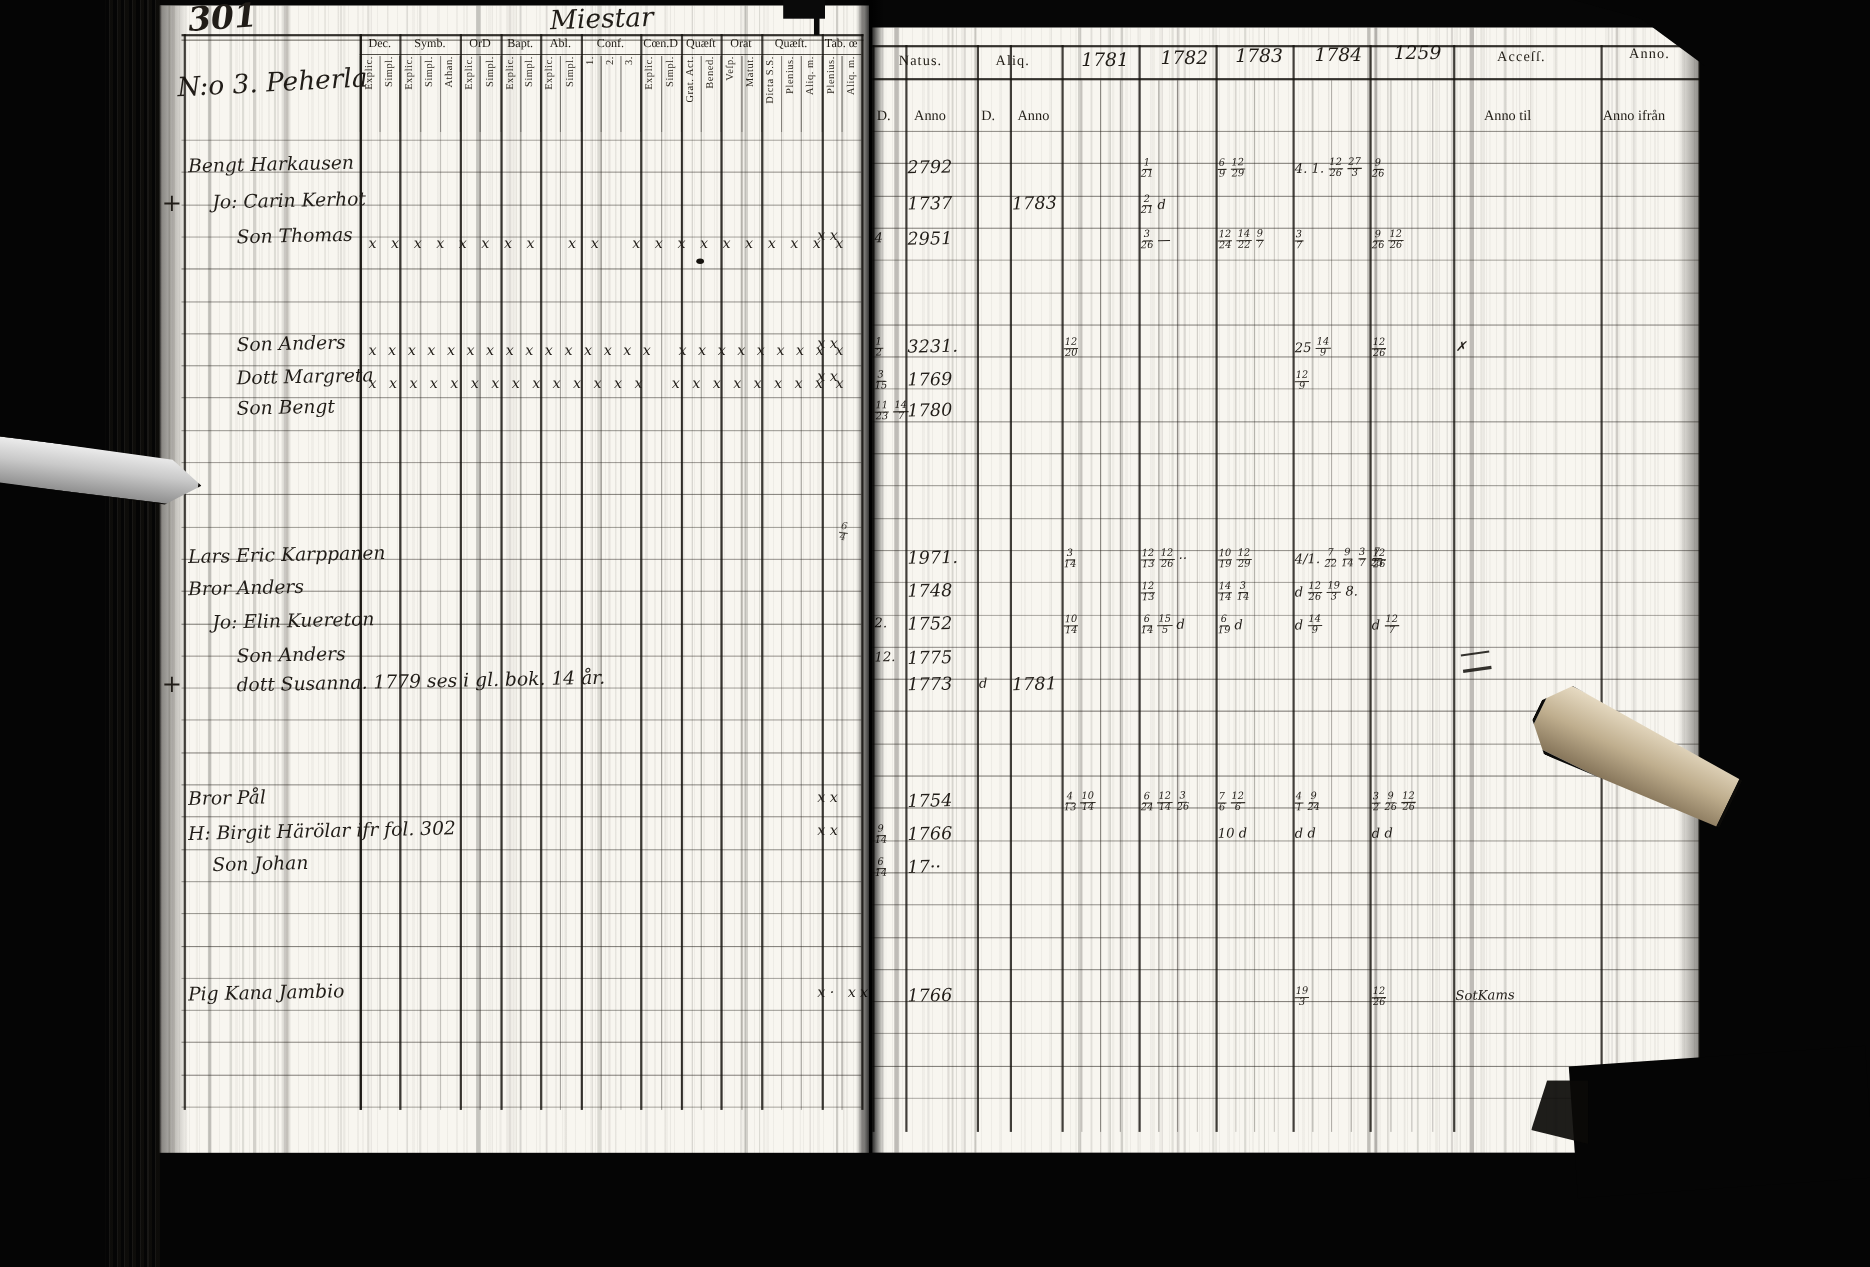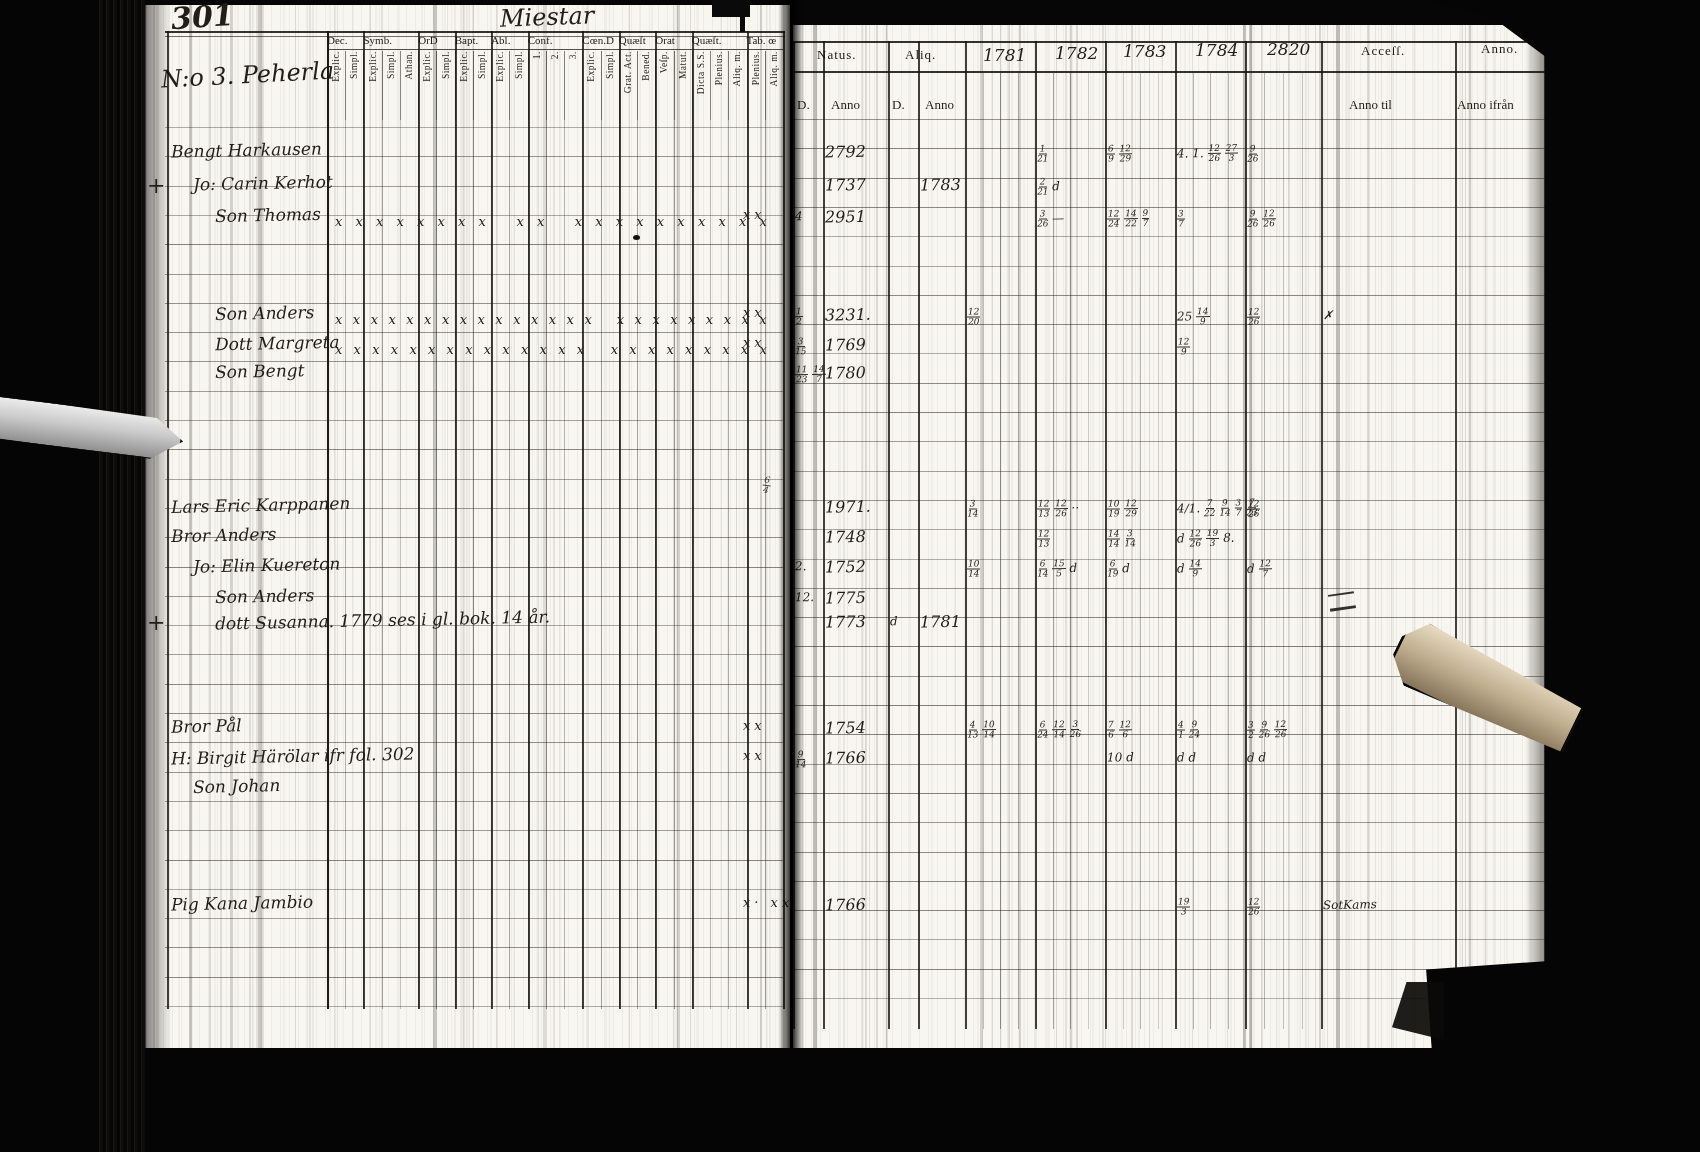--- a/index.html
+++ b/index.html
@@ -8,21 +8,21 @@
   .abs{position:absolute;}
   .page{background:#f8f6f0;}
   .hand{font-family:"DejaVu Serif",serif;font-style:italic;color:#211d18;white-space:nowrap;}
   .print{font-family:"Liberation Serif",serif;color:#242019;white-space:nowrap;}
   .vline{position:absolute;width:1px;background:rgba(30,26,20,.55);}
   .vline.dark{width:2px;background:rgba(20,17,12,.8);}
   .hline{position:absolute;height:1px;background:rgba(30,26,20,.62);}
   .hline.dark{height:2px;background:rgba(18,15,11,.85);}
   .rot{writing-mode:vertical-rl;transform:rotate(180deg);font-size:9.5px;letter-spacing:.5px;
        line-height:9px;color:#2a251d;}
-  .grp-label{font-size:11px;text-align:left;border-bottom:1px solid rgba(25,21,15,.75);}
+  .grp-label{font-size:11px;text-align:center;border-bottom:1px solid rgba(25,21,15,.75);}
   .fr{display:inline-flex;flex-direction:column;align-items:center;vertical-align:middle;
       font-size:9px;line-height:9px;font-style:italic;}
   .fr .n{border-bottom:1px solid rgba(30,25,18,.9);padding:0 1px;}
   .tk{font-size:12px;}
   .marks{display:flex;justify-content:space-between;align-items:flex-end;}
   .marks span{font-size:13px;}
   .streak{position:absolute;top:0;background:#14110c;}
   .texture{position:absolute;inset:0;pointer-events:none;
     background:
       repeating-linear-gradient(90deg, rgba(40,35,28,.05) 0 1px, transparent 1px 9px),
@@ -448,21 +448,21 @@
     <div class="abs print" style="left:24px;top:22px;font-size:13px;letter-spacing:1px;">Natus.</div>
     <div class="abs print" style="left:4px;top:72px;font-size:13px;">D.</div>
     <div class="abs print" style="left:38px;top:72px;font-size:13px;">Anno</div>
     <div class="abs print" style="left:112px;top:22px;font-size:13px;letter-spacing:1px;">Aliq.</div>
     <div class="abs print" style="left:99px;top:72px;font-size:13px;">D.</div>
     <div class="abs print" style="left:132px;top:72px;font-size:13px;">Anno</div>
     <div class="abs hand" style="left:190px;top:20px;font-size:17px;">1781</div>
     <div class="abs hand" style="left:262px;top:18px;font-size:17px;">1782</div>
     <div class="abs hand" style="left:330px;top:16px;font-size:17px;">1783</div>
     <div class="abs hand" style="left:402px;top:15px;font-size:17px;">1784</div>
-    <div class="abs hand" style="left:474px;top:14px;font-size:17px;">2820</div>
+    <div class="abs hand" style="left:474px;top:14px;font-size:17px;">1259</div>
     <div class="abs print" style="left:568px;top:18px;font-size:13px;letter-spacing:1px;">Acceſſ.</div>
     <div class="abs print" style="left:556px;top:72px;font-size:13px;">Anno til</div>
     <div class="abs print" style="left:688px;top:16px;font-size:13px;letter-spacing:1px;">Anno.</div>
     <div class="abs print" style="left:664px;top:72px;font-size:13px;">Anno ifrån</div>
 
     <div id="rightLines" class="abs" style="left:0;top:0;width:752px;height:1023px;">
         <div class="hline dark" style="left: 0px; top: 16px; width: 752px;"></div>
         <div class="hline dark" style="left: 0px; top: 46px; width: 752px;"></div>
         <div class="hline" style="left: 0px; top: 94px; width: 752px; opacity: 0.72476;"></div>
         <div class="hline" style="left: 0px; top: 123.3px; width: 752px; opacity: 0.848826;"></div>
@@ -768,20 +768,27 @@
         </div>
         <div class="abs" style="left: 0px; top: 723px; width: 752px; height: 28px;">
           <div class="hand" style="position: absolute; left: 2px; top: 2px; width: 30px; font-size: 12px; transform: rotate(-1deg); overflow: visible;"><span class="fr">
               <span class="n">9</span>
               <span class="d">14</span>
             </span></div>
           <div class="hand" style="position: absolute; left: 32px; top: 0px; width: 65px; font-size: 16px; transform: rotate(-1deg); overflow: visible;"><span class="tk" style="font-size:16px">1766</span></div>
           <div class="hand" style="position: absolute; left: 314px; top: 2px; width: 70px; font-size: 12px; transform: rotate(-1deg); overflow: visible;"><span class="tk" style="font-size:12px">10</span>&nbsp;<span class="tk" style="font-size:12px">d</span></div>
           <div class="hand" style="position: absolute; left: 384px; top: 2px; width: 70px; font-size: 12px; transform: rotate(-1deg); overflow: visible;"><span class="tk" style="font-size:12px">d</span>&nbsp;<span class="tk" style="font-size:12px">d</span></div>
           <div class="hand" style="position: absolute; left: 454px; top: 2px; width: 76px; font-size: 12px; transform: rotate(-1deg); overflow: visible;"><span class="tk" style="font-size:12px">d</span>&nbsp;<span class="tk" style="font-size:12px">d</span></div>
+        </div>
+        <div class="abs" style="left: 0px; top: 753px; width: 752px; height: 28px;">
+          <div class="hand" style="position: absolute; left: 2px; top: 2px; width: 30px; font-size: 12px; transform: rotate(-1deg); overflow: visible;"><span class="fr">
+              <span class="n">6</span>
+              <span class="d">14</span>
+            </span></div>
+          <div class="hand" style="position: absolute; left: 32px; top: 0px; width: 65px; font-size: 16px; transform: rotate(-1deg); overflow: visible;"><span class="tk" style="font-size:16px">17··</span></div>
         </div>
         <div class="abs" style="left: 0px; top: 870px; width: 752px; height: 28px;">
           <div class="hand" style="position: absolute; left: 32px; top: 0px; width: 65px; font-size: 16px; transform: rotate(-1deg); overflow: visible;"><span class="tk" style="font-size:16px">1766</span></div>
           <div class="hand" style="position: absolute; left: 384px; top: 2px; width: 70px; font-size: 12px; transform: rotate(-1deg); overflow: visible;"><span class="fr">
               <span class="n">19</span>
               <span class="d">3</span>
             </span></div>
           <div class="hand" style="position: absolute; left: 454px; top: 2px; width: 76px; font-size: 12px; transform: rotate(-1deg); overflow: visible;"><span class="fr">
               <span class="n">12</span>
               <span class="d">26</span>

